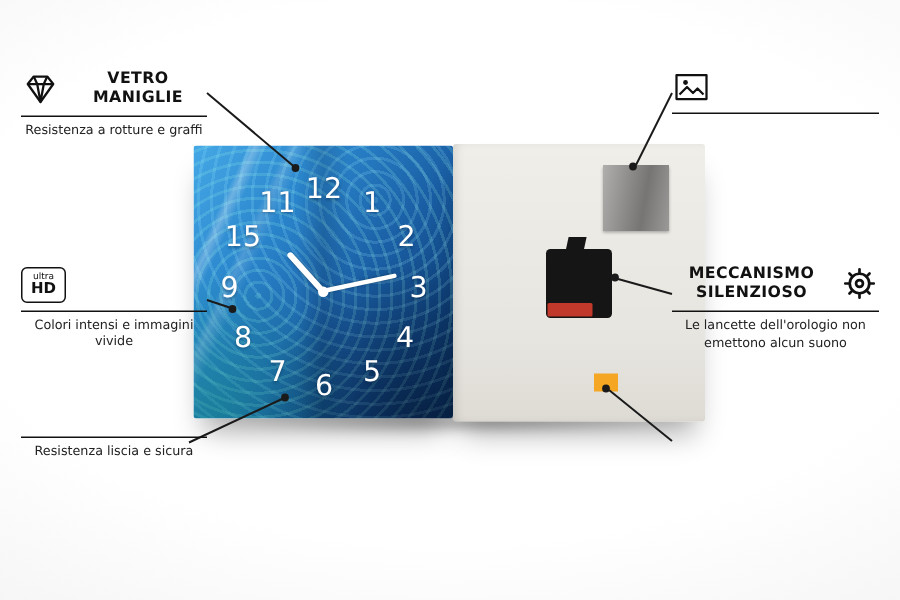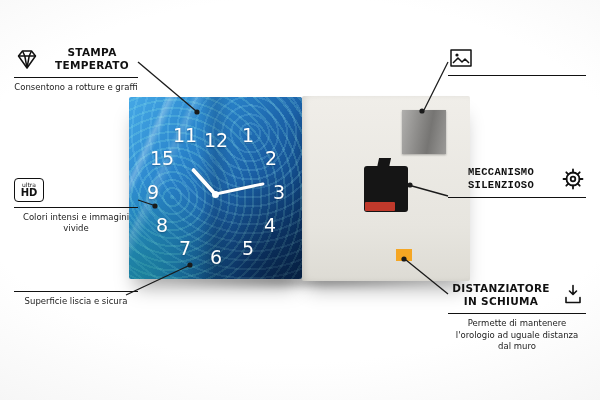--- a/index.html
+++ b/index.html
@@ -18,21 +18,21 @@
       linear-gradient(115deg, rgba(255,255,255,0) 14%, rgba(255,255,255,0.28) 16%, rgba(255,255,255,0) 19%, rgba(255,255,255,0) 24%, rgba(255,255,255,0.16) 26%, rgba(255,255,255,0) 30%),
       linear-gradient(90deg, transparent 40%, rgba(0,20,50,0.18) 50%, transparent 60%),
       radial-gradient(circle at 88% 100%, rgba(4,18,40,0.55), transparent 45%),
       radial-gradient(circle at 8% 98%, rgba(22,150,130,0.45), transparent 40%),
       repeating-radial-gradient(circle at 70% 20%, rgba(160,240,255,0.16) 0 2px, rgba(0,0,0,0) 2px 9px),
       repeating-radial-gradient(circle at 25% 55%, rgba(150,245,230,0.18) 0 2px, rgba(0,0,0,0) 2px 8px),
       linear-gradient(128deg, #45a8e6 0%, #2a85cc 30%, #1a5fa5 58%, #0e3f79 82%, #0a2f5e 100%);
   }
   .num{position:absolute;color:#fff;font-size:19px;transform:translate(-50%,-50%);
     text-shadow:0 1px 2px rgba(0,30,60,0.4);}
-  .n0{left:87px;top:43px}.n1{left:119px;top:38px}.n2{left:142px;top:61px}
+  .n0{left:87px;top:29px}.n1{left:119px;top:38px}.n2{left:142px;top:61px}
   .n3{left:150px;top:95px}.n4{left:141px;top:128px}.n5{left:119px;top:151px}
   .n6{left:87px;top:160px}.n7{left:56px;top:151px}.n8{left:33px;top:128px}
   .n9{left:24px;top:95px}.n10{left:33px;top:61px}.n11{left:56px;top:38px}
   .hands{position:absolute;left:86px;top:97px;width:0;height:0;}
   .hand{position:absolute;background:#fff;border-radius:2px;transform-origin:50% 100%;
     box-shadow:0 1px 2px rgba(0,20,40,0.4);}
   .hour{width:4px;height:34px;left:-2px;bottom:0;transform:rotate(-42deg);}
   .minute{width:3px;height:50px;left:-1.5px;bottom:0;transform:rotate(78deg);}
   .cap{position:absolute;left:-3.5px;top:-3.5px;width:7px;height:7px;border-radius:50%;background:#fff;}
   .clock-back{
@@ -50,21 +50,21 @@
   
   .connectors{position:absolute;left:0;top:0;width:600px;height:400px;pointer-events:none;}
   .connectors line{stroke:#1a1a1a;stroke-width:1.3;}
   .connectors circle{fill:#1a1a1a;}
   
   .callout{position:absolute;}
   .co-tl{left:14px;top:46px;width:124px;}
   .co-ml{left:14px;top:178px;width:124px;}
   .co-bl{left:14px;top:286px;width:124px;}
   .co-tr{left:448px;top:46px;width:138px;}
-  .co-mr{left:448px;top:166px;width:138px;font-family:Liberation Mono, monospace;}
+  .co-mr{left:448px;top:176px;width:138px;}
   .co-br{left:448px;top:282px;width:138px;}
   .co-head{display:flex;align-items:center;gap:6px;}
   .co-title{flex:1;text-align:center;font-weight:bold;font-size:10.5px;line-height:1.25;letter-spacing:0.3px;}
   .co-divider{border-top:1.6px solid #111;margin:5px 0 4px;}
   .co-sub{font-size:8.5px;line-height:1.35;text-align:center;color:#222;}
   .ico{flex:0 0 auto;display:flex;align-items:center;justify-content:center;}
   .uhd{width:28px;height:22px;border:1.6px solid #111;border-radius:4px;
     display:flex;flex-direction:column;align-items:center;justify-content:center;line-height:1;}
   .uhd-top{font-size:6px;}
   .uhd-main{font-size:10px;font-weight:bold;}
@@ -120,40 +120,40 @@
   </svg>
 
   <div class="callout co-tl">
     <div class="co-head">
       <span class="ico">
         <svg width="26" height="26" viewBox="0 0 26 26" fill="none" stroke="#111" stroke-width="1.5" stroke-linejoin="round">
           <path d="M4.5 10 L8.5 5 H17.5 L21.5 10 L13 22 Z"></path>
           <path d="M4.5 10 H21.5 M8.5 5 L10.8 10 L13 22 M17.5 5 L15.2 10 L13 22"></path>
         </svg>
       </span>
-      <span class="co-title">STAMPA TEMPERATO</span>
+      <span class="co-title">VETRO MANIGLIE</span>
     </div>
     <div class="co-divider"></div>
-    <div class="co-sub">Consentono a rotture e graffi</div>
+    <div class="co-sub">Resistenza a rotture e graffi</div>
   </div>
 
   <div class="callout co-ml">
     <div class="co-head">
       <span class="ico uhd">
         <span class="uhd-top">ultra</span>
         <span class="uhd-main">HD</span>
       </span>
     </div>
     <div class="co-divider"></div>
     <div class="co-sub">Colori intensi e immagini vivide</div>
   </div>
 
   <div class="callout co-bl">
     <div class="co-divider"></div>
-    <div class="co-sub">Superficie liscia e sicura</div>
+    <div class="co-sub">Resistenza liscia e sicura</div>
   </div>
 
   <div class="callout co-tr">
     <div class="co-head">
       <span class="ico">
         <svg width="26" height="24" viewBox="0 0 26 24" fill="none" stroke="#111" stroke-width="1.5" stroke-linejoin="round">
           <rect x="3" y="4" width="20" height="16"></rect>
           <circle cx="9" cy="9" r="1.6" fill="#111" stroke="none"></circle>
           <path d="M5 17 l5-5 4 4 3-3 4 4"></path>
         </svg>
@@ -167,29 +167,17 @@
       <span class="co-title">MECCANISMO SILENZIOSO</span>
       <span class="ico">
         <svg width="26" height="26" viewBox="0 0 26 26" fill="none" stroke="#111" stroke-width="1.8" stroke-linecap="round">
           <circle cx="13" cy="13" r="6.5"></circle>
           <circle cx="13" cy="13" r="2.3"></circle>
           <path d="M13 3.5V6.5 M19.7 6.3 17.6 8.4 M22.5 13H19.5 M19.7 19.7 17.6 17.6 M13 22.5V19.5 M6.3 19.7 8.4 17.6 M3.5 13H6.5 M6.3 6.3 8.4 8.4"></path>
         </svg>
       </span>
     </div>
     <div class="co-divider"></div>
+    <div class="co-sub">Le lancette dell'orologio non emettono alcun suono</div>
   </div>
 
-  <div class="callout co-br">
-    <div class="co-head">
-      <span class="co-title">DISTANZIATORE IN SCHIUMA</span>
-      <span class="ico">
-        <svg width="26" height="26" viewBox="0 0 26 26" fill="none" stroke="#111" stroke-width="1.6" stroke-linecap="round" stroke-linejoin="round">
-          <path d="M13 3.5 V12 M9.5 9 L13 12.5 L16.5 9"></path>
-          <path d="M6 15.5 v5 h14 v-5"></path>
-        </svg>
-      </span>
-    </div>
-    <div class="co-divider"></div>
-    <div class="co-sub">Permette di mantenere l'orologio ad uguale distanza dal muro</div>
-  </div>
 
 </div>
 
 </body></html>

